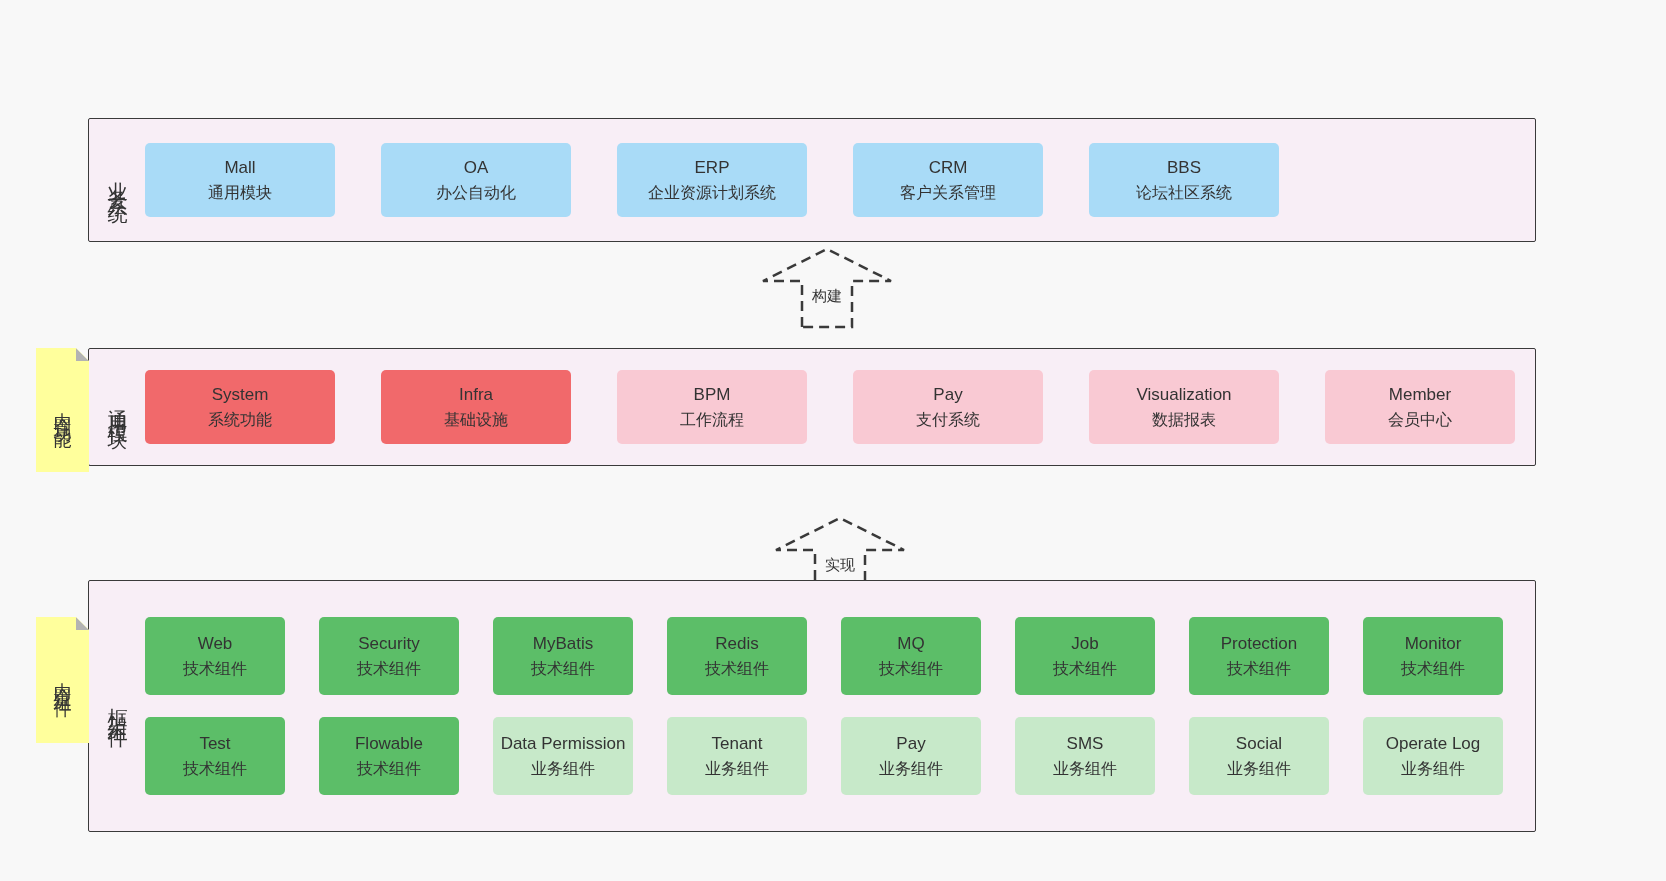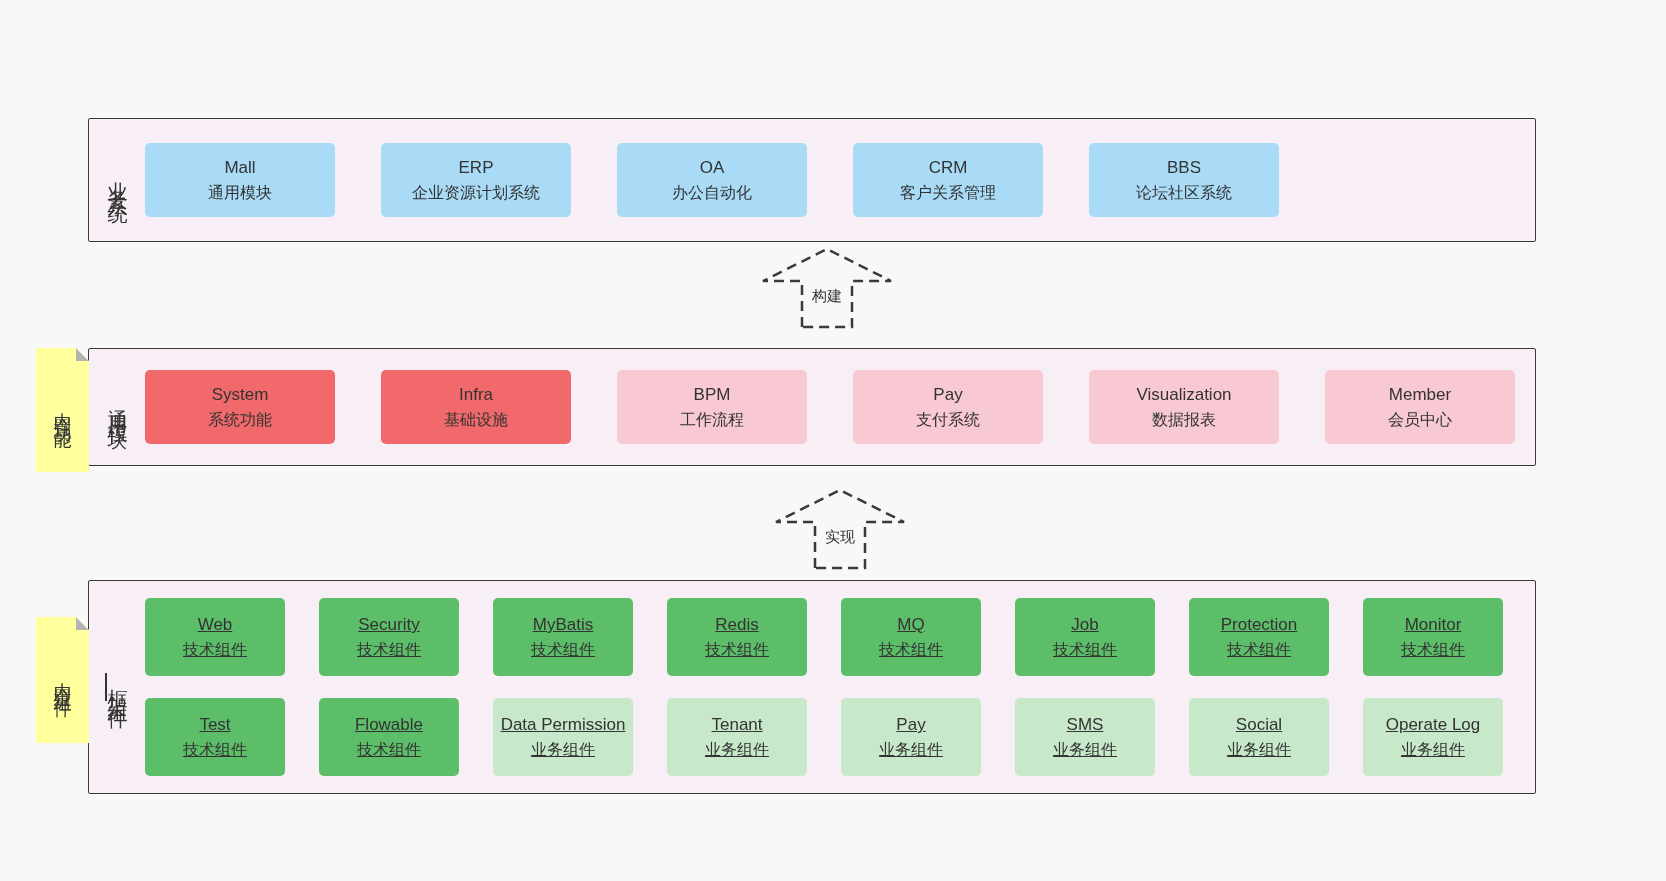--- a/index.html
+++ b/index.html
@@ -22,21 +22,21 @@
     background: #f8eef6;
     border: 1.5px solid #3a3a3a;
     border-radius: 2px;
     box-sizing: border-box;
     display: flex;
     align-items: center;
     padding: 0 20px 0 16px;
   }
   .band-business   { top: 118px; height: 124px; }
   .band-modules    { top: 348px; height: 118px; }
-  .band-components { top: 580px; height: 214px; text-decoration: underline; }
+  .band-components { top: 580px; height: 252px; }
   .v-label {
     writing-mode: vertical-rl;
     text-orientation: upright;
     font-size: 20px;
     letter-spacing: 7px;
     line-height: 26px;
     color: #333;
     margin-right: 14px;
     flex: 0 0 auto;
   }
@@ -97,41 +97,41 @@
     position: absolute;
     left: 50%;
     top: 42px;
     transform: translateX(-50%);
     background: #f8f8f8;
     padding: 0 3px;
     font-size: 15px;
     white-space: nowrap;
   }
   .arrow-build     { left: 758px; top: 245px; }
-  .arrow-implement { left: 771px; top: 486px; }
+  .arrow-implement { left: 771px; top: 514px; }
 </style>
 </head>
 <body>
 
 <div class="canvas">
 
   <div class="band band-business">
     <div class="v-label">业务系统</div>
     <div class="box-row">
       <div class="box size-l c-blue">
         <span class="t">Mall</span>
         <span class="s">通用模块</span>
       </div>
       <div class="box size-l c-blue">
+        <span class="t">OA</span>
+        <span class="s">办公自动化</span>
+      </div>
+      <div class="box size-l c-blue">
         <span class="t">ERP</span>
         <span class="s">企业资源计划系统</span>
-      </div>
-      <div class="box size-l c-blue">
-        <span class="t">OA</span>
-        <span class="s">办公自动化</span>
       </div>
       <div class="box size-l c-blue">
         <span class="t">CRM</span>
         <span class="s">客户关系管理</span>
       </div>
       <div class="box size-l c-blue">
         <span class="t">BBS</span>
         <span class="s">论坛社区系统</span>
       </div>
     </div>

